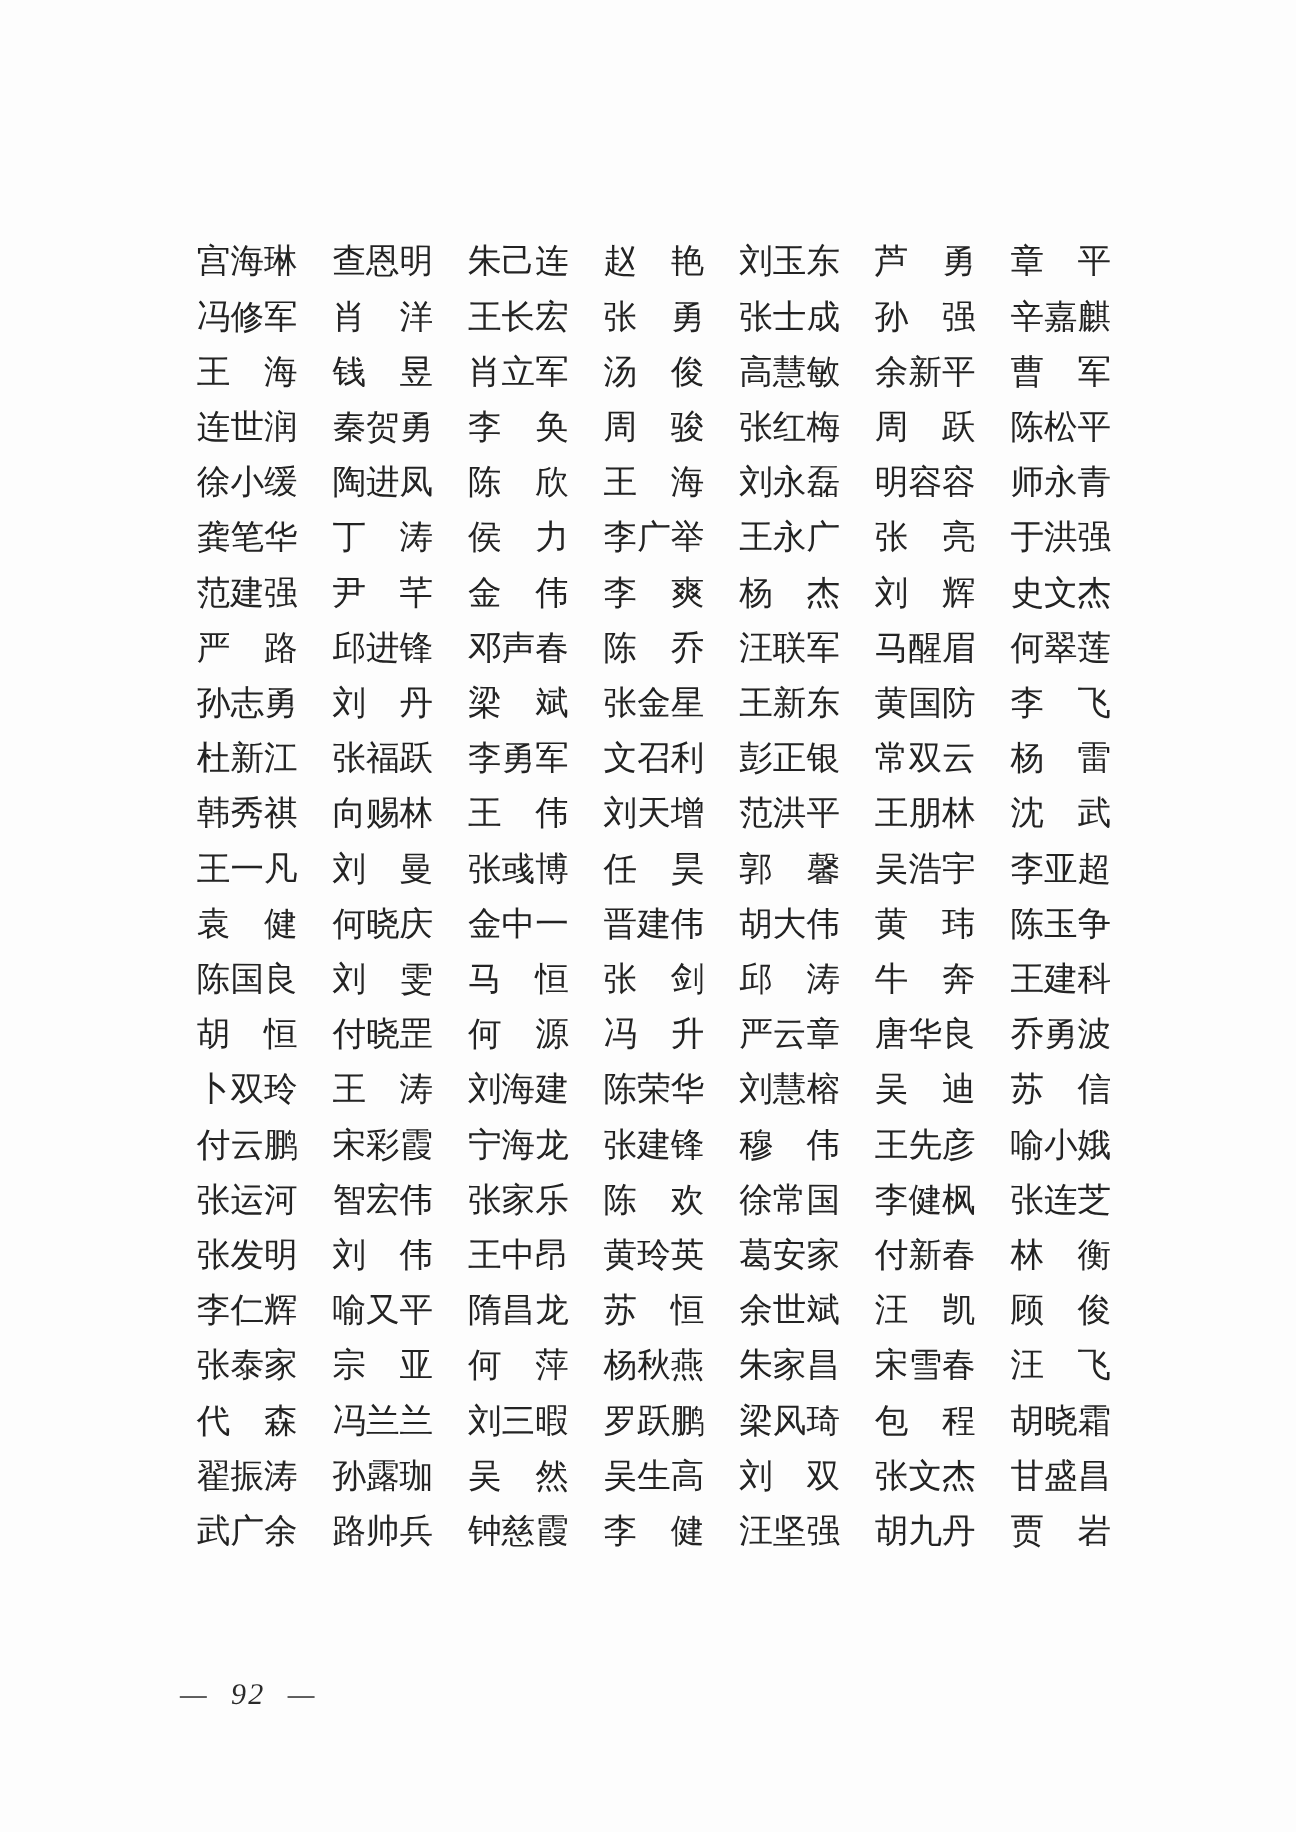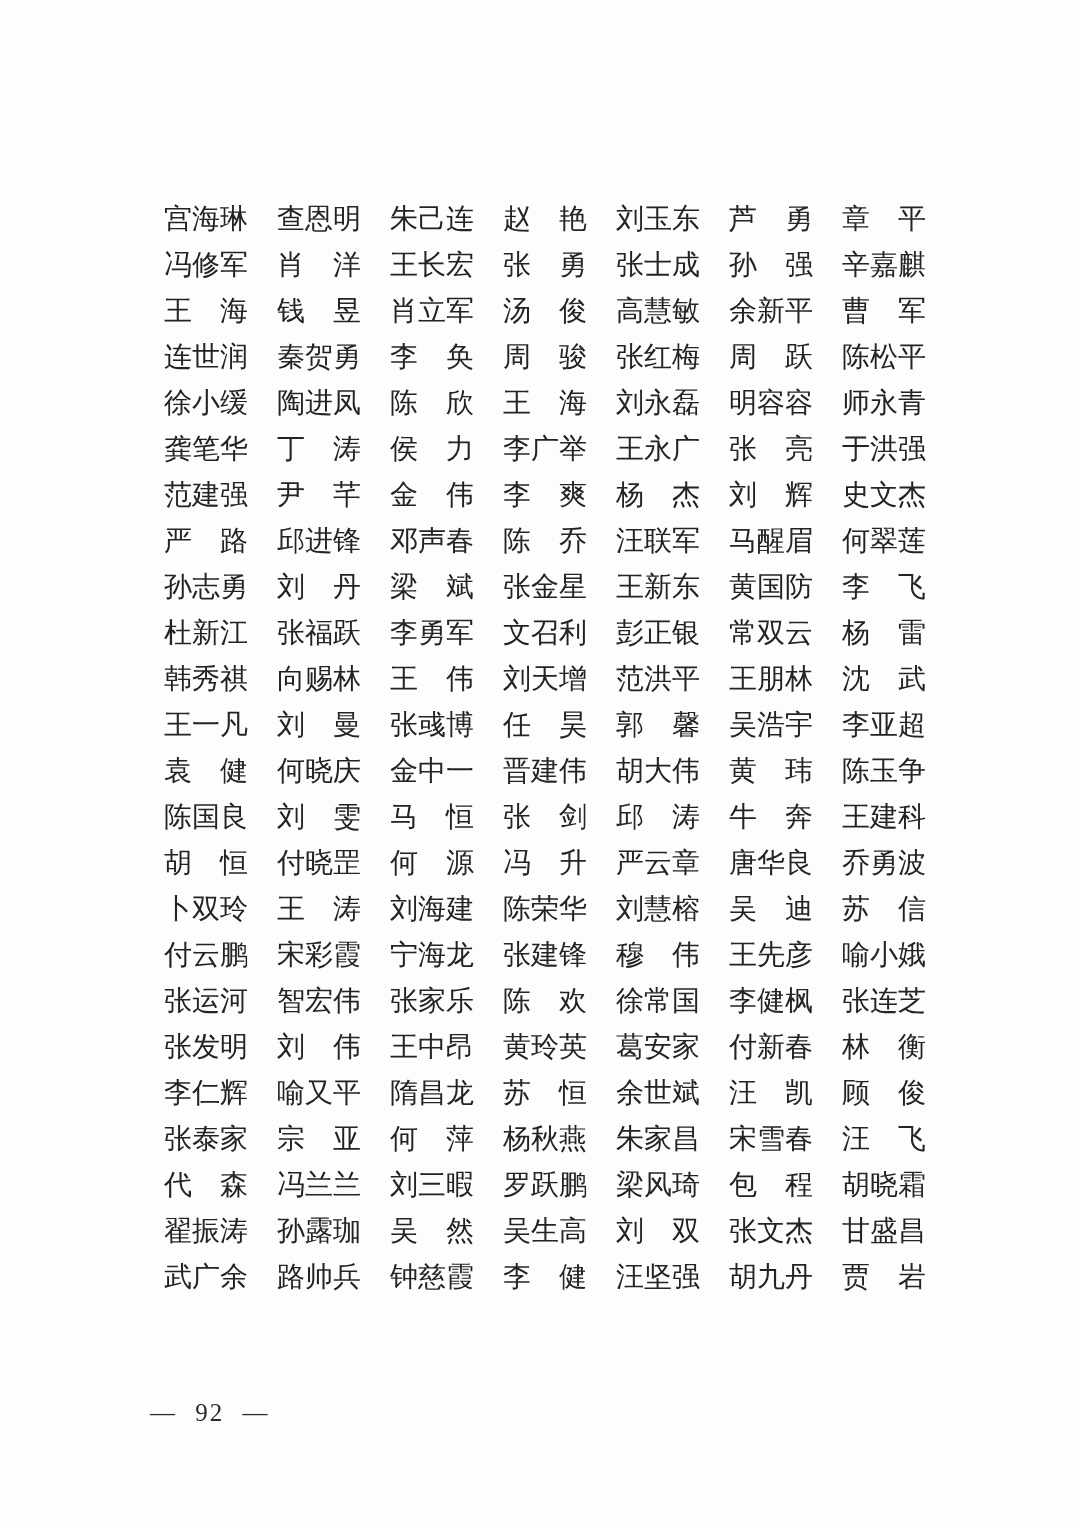--- a/index.html
+++ b/index.html
@@ -44,20 +44,21 @@
   }
   .page-number {
     position: absolute;
     left: 150px;
     top: 1398px;
     font-size: 25px;
     letter-spacing: 2px;
     word-spacing: 10px;
     color: #2a2a2a;
     line-height: 1.2;
+    font-style: italic;
   }
 </style>
 </head>
 <body>
 
 <div class="page">
   <div class="name-roster">
       <div class="cell">
         <span>宫</span>
         <span>海</span>

